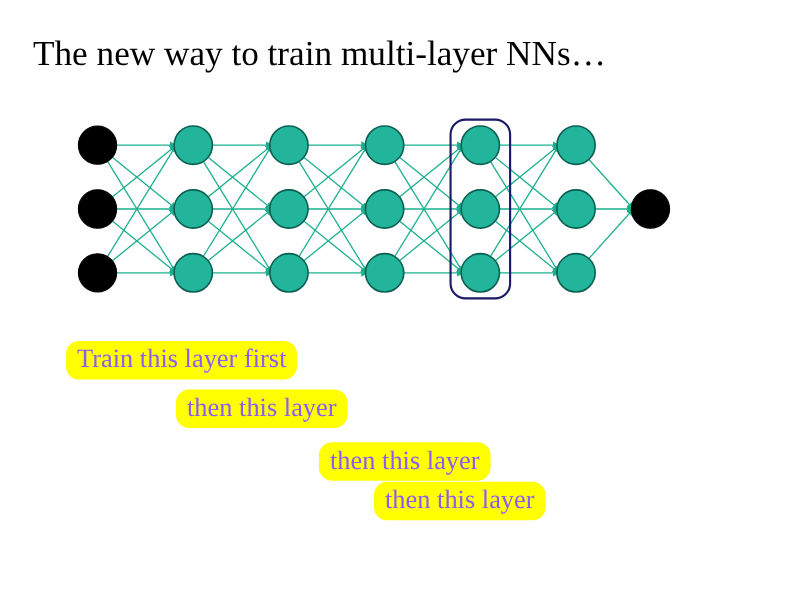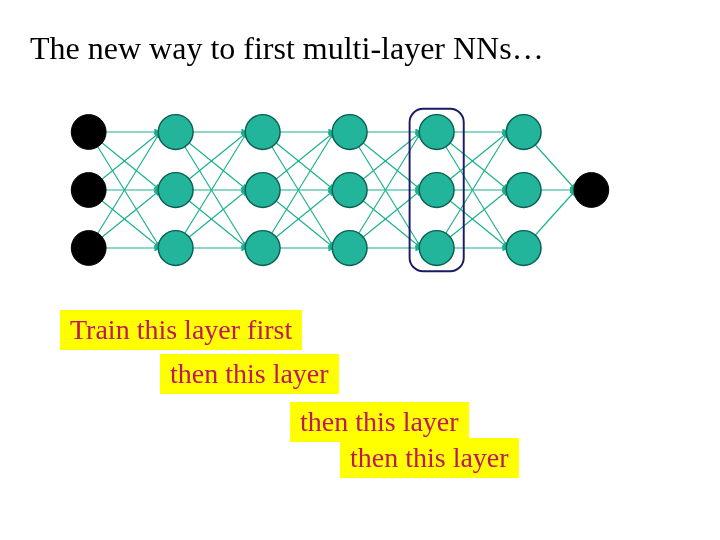--- a/index.html
+++ b/index.html
@@ -27,35 +27,36 @@
   }
   .diagram svg { width: 100%; height: 100%; }
   .captions {
     position: absolute;
     top: 310px;
     left: 60px;
     width: 600px;
   }
   .cap {
     background: #ffff00;
-    color: #be185d;
-    font-size: 28px;
+    color: #8b5cf6;
+    font-size: 24px;
     padding: 4px 10px;
     position: absolute;
     white-space: nowrap;
+    border-radius: 12px;
   }
   .cap1 { top: 0px;   left: 0px; }
   .cap2 { top: 44px;  left: 100px; }
   .cap3 { top: 92px;  left: 230px; }
   .cap4 { top: 128px; left: 280px; }
 </style>
 </head>
 <body>
 
-<div class="title">The new way to first multi-layer NNs…</div>
+<div class="title">The new way to train multi-layer NNs…</div>
 
 <div class="diagram">
   <svg viewBox="0 0 600 180">
     <defs>
       <marker id="arrow" markerWidth="6" markerHeight="6" refX="5" refY="3" orient="auto">
         <path d="M0,0 L6,3 L0,6 Z" fill="#1ab08f"></path>
       </marker>
     </defs>
     <g id="edges">
         <line x1="40" y1="30" x2="114" y2="30" stroke="#1ab08f" stroke-width="1.2" marker-end="url(#arrow)"></line>

